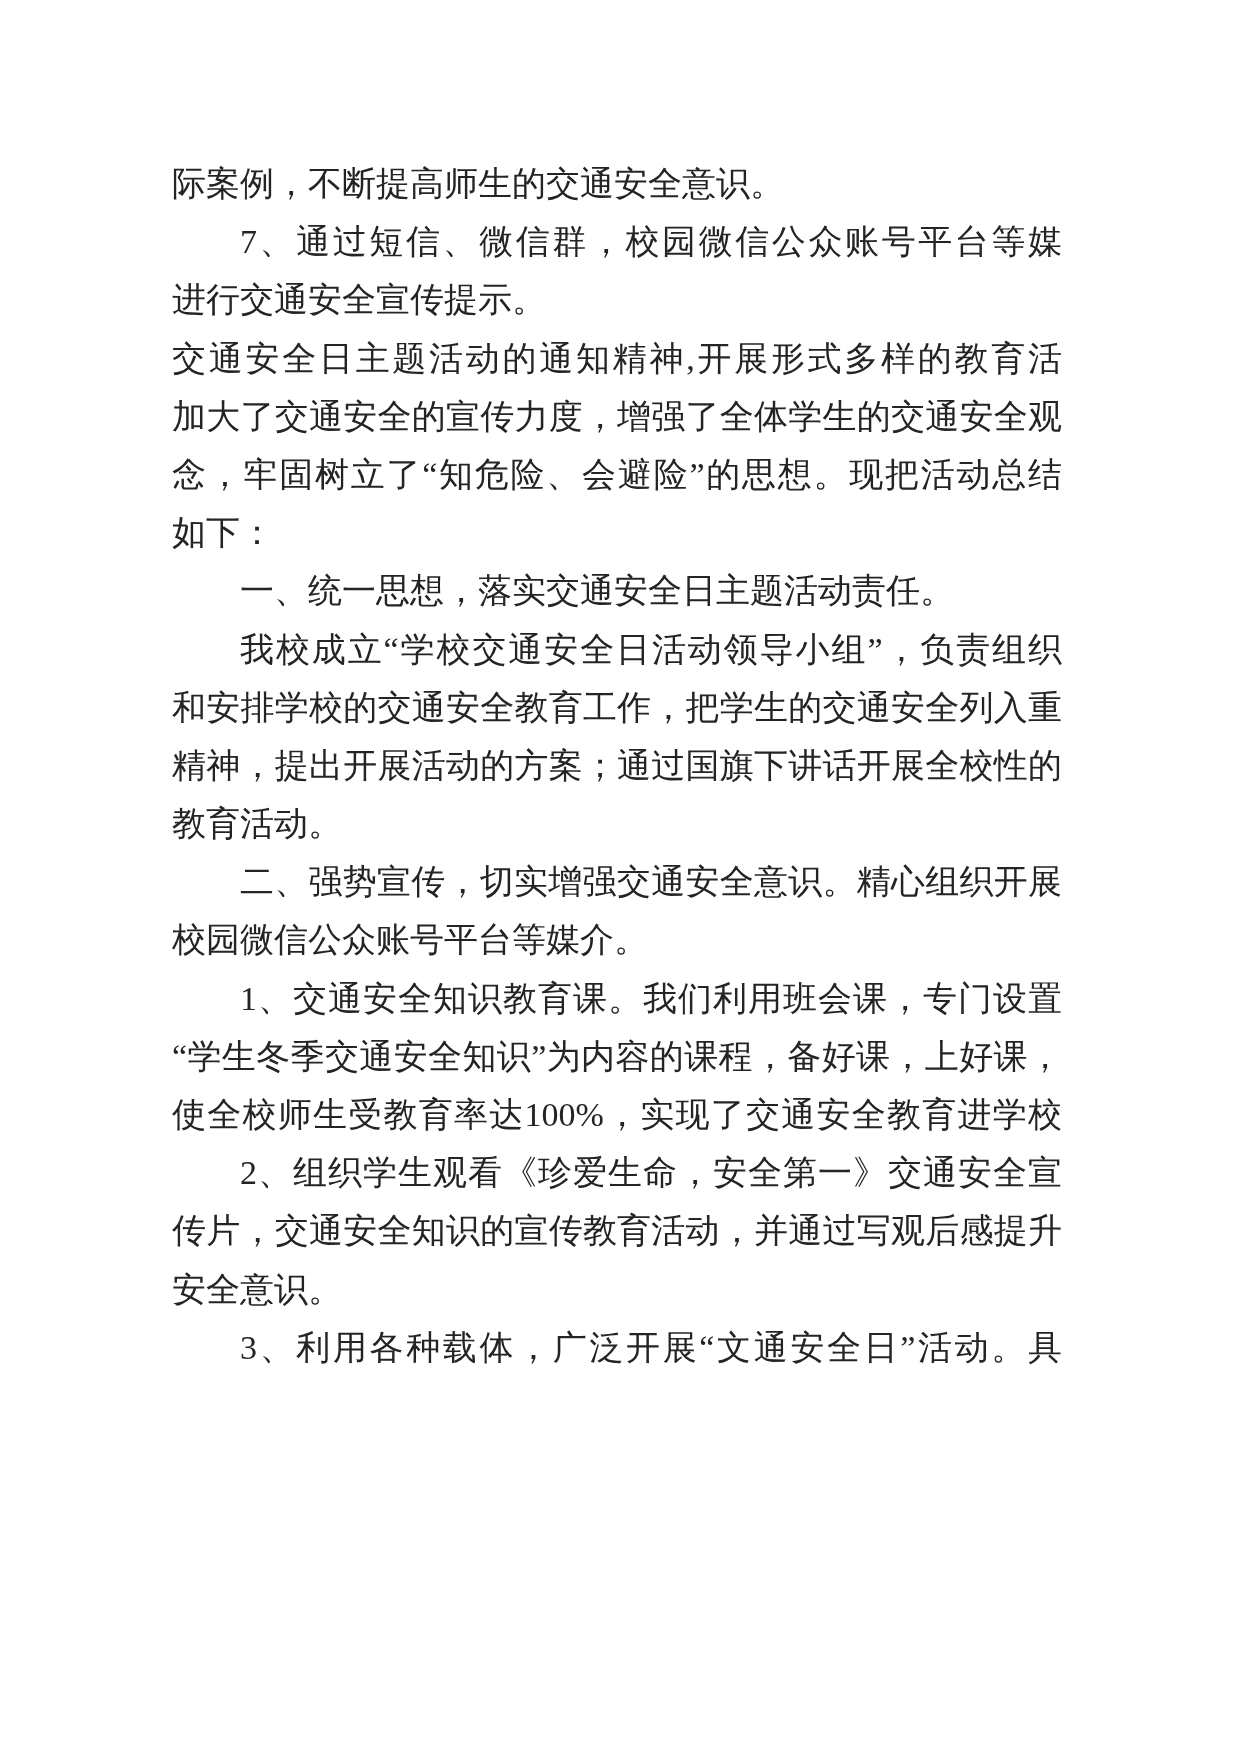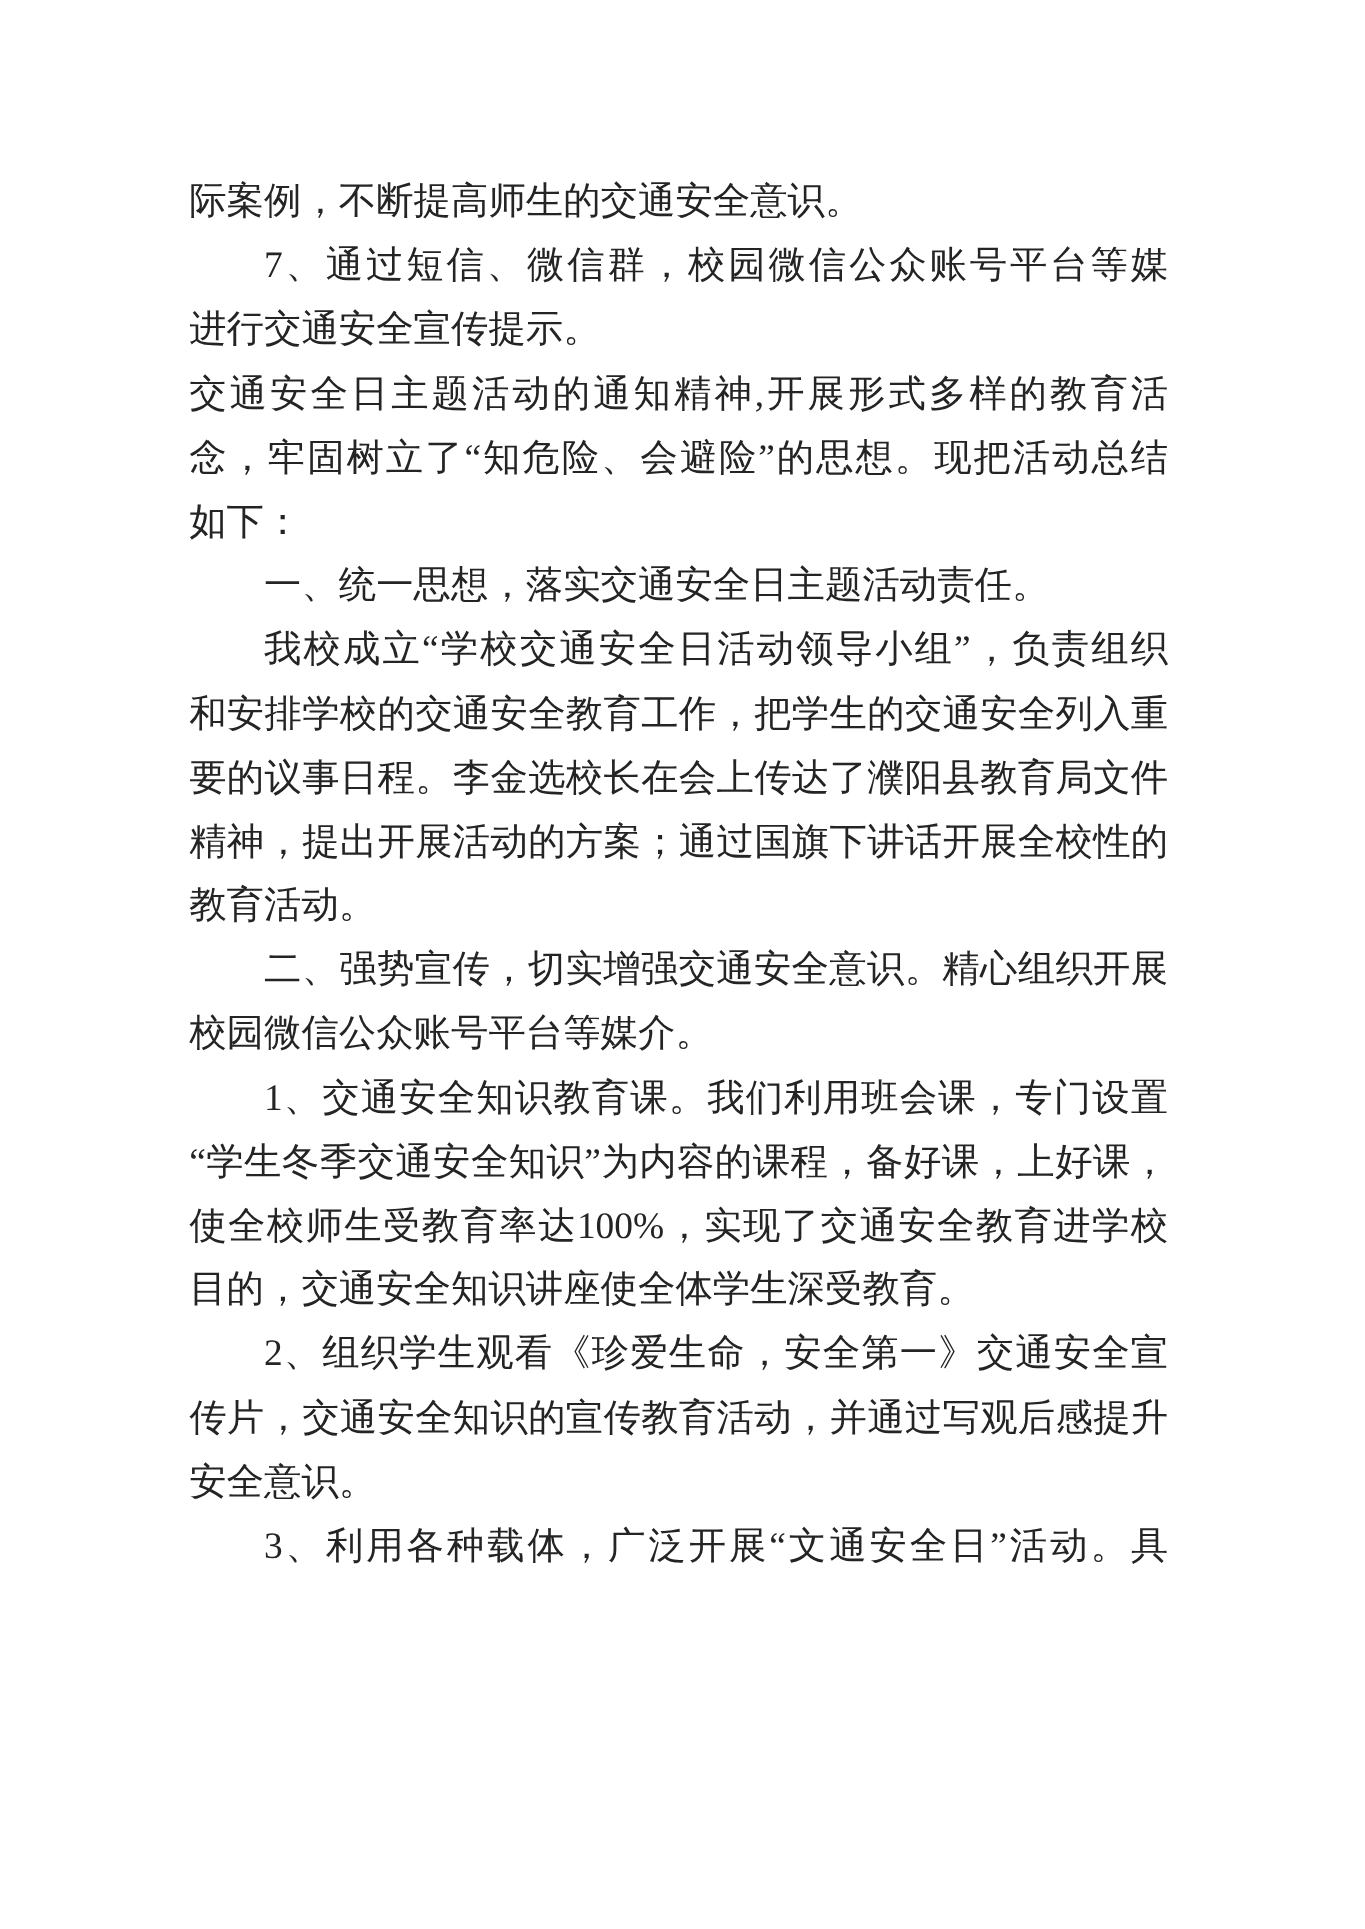--- a/index.html
+++ b/index.html
@@ -42,32 +42,31 @@
 </style>
 </head>
 <body>
 
 <div class="page" style="background: rgb(255, 255, 255);">
   <div class="text-block" id="text-block" style="color: rgb(36, 36, 36);">
       <div class="line">际案例，不断提高师生的交通安全意识。</div>
       <div class="line indent justify">7、通过短信、微信群，校园微信公众账号平台等媒介，</div>
       <div class="line">进行交通安全宣传提示。</div>
       <div class="line justify">交通安全日主题活动的通知精神,开展形式多样的教育活动，</div>
+      <div class="line justify">加大了交通安全的宣传力度，增强了全体学生的交通安全观</div>
       <div class="line justify">念，牢固树立了“知危险、会避险”的思想。现把活动总结</div>
       <div class="line">如下：</div>
       <div class="line indent">一、统一思想，落实交通安全日主题活动责任。</div>
       <div class="line indent justify">我校成立“学校交通安全日活动领导小组”，负责组织</div>
       <div class="line justify">和安排学校的交通安全教育工作，把学生的交通安全列入重</div>
-      <div class="line justify">要的议事日程。李金选校长在会上传达了濮阳县教育局文件</div>
       <div class="line justify">精神，提出开展活动的方案；通过国旗下讲话开展全校性的</div>
       <div class="line">教育活动。</div>
       <div class="line indent justify">二、强势宣传，切实增强交通安全意识。精心组织开展</div>
       <div class="line">校园微信公众账号平台等媒介。</div>
       <div class="line indent justify">1、交通安全知识教育课。我们利用班会课，专门设置</div>
       <div class="line justify">“学生冬季交通安全知识”为内容的课程，备好课，上好课，</div>
       <div class="line justify">使全校师生受教育率达100%，实现了交通安全教育进学校的</div>
-      <div class="line">目的，交通安全知识讲座使全体学生深受教育。</div>
       <div class="line indent justify">2、组织学生观看《珍爱生命，安全第一》交通安全宣</div>
       <div class="line justify">传片，交通安全知识的宣传教育活动，并通过写观后感提升</div>
       <div class="line">安全意识。</div>
       <div class="line indent justify">3、利用各种载体，广泛开展“文通安全日”活动。具</div>
     </div>
 </div>
 
 </body></html>

